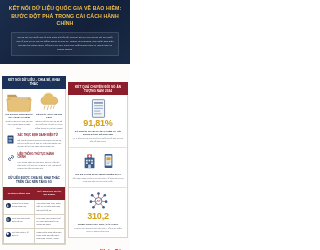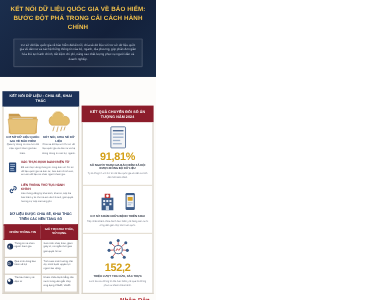--- a/index.html
+++ b/index.html
@@ -42,21 +42,21 @@
   }
   .intro-text{
     color:#c8d3e4;
     font-size:2.5px;
     line-height:1.6;
     text-align:center;
     margin:0;
   }
 
   
-  .columns{display:flex;gap:2px;padding:12px 2px 2px 2px;align-items:flex-end;}
+  .columns{display:flex;gap:2px;padding:12px 2px 2px 2px;align-items:center;}
   .col-left{width:64px;flex:0 0 64px;}
   .col-right{width:60px;flex:0 0 60px;}
 
   .sec-head{
     color:#ffffff;
     font-size:3px;
     font-weight:bold;
     text-align:center;
     text-transform:uppercase;
     padding:2.5px 2px;
@@ -340,21 +340,21 @@
                 <circle cx="3" cy="15" r="2"></circle>
                   <circle cx="27" cy="15" r="2"></circle>
                 <circle cx="7" cy="24" r="2"></circle>
                   <circle cx="23" cy="24" r="2"></circle>
                 <circle cx="15" cy="2" r="2"></circle>
               </g>
               <circle cx="15" cy="14" r="5.4" fill="#fff" stroke="#3d5d8a" stroke-width="1.2"></circle>
               <polyline points="11.8,16 13.8,12.8 15.8,15 18.2,11.6" fill="none" stroke="#c03a3a" stroke-width="1.1"></polyline>
             </svg>
           </div>
-          <div class="stat-num">152,2</div>
+          <div class="stat-num">310,2</div>
           <div class="stat-cap">TRIỆU LƯỢT TRA CỨU, XÁC THỰC</div>
           <div class="stat-sub">Lượt tra cứu thông tin thẻ bảo hiểm y tế qua hệ thống phục vụ khám chữa bệnh.</div>
         </div>
 
       </div>
     </div>
   </div>
 
   <div class="footer">
     <div class="brand">Nhân Dân</div>

